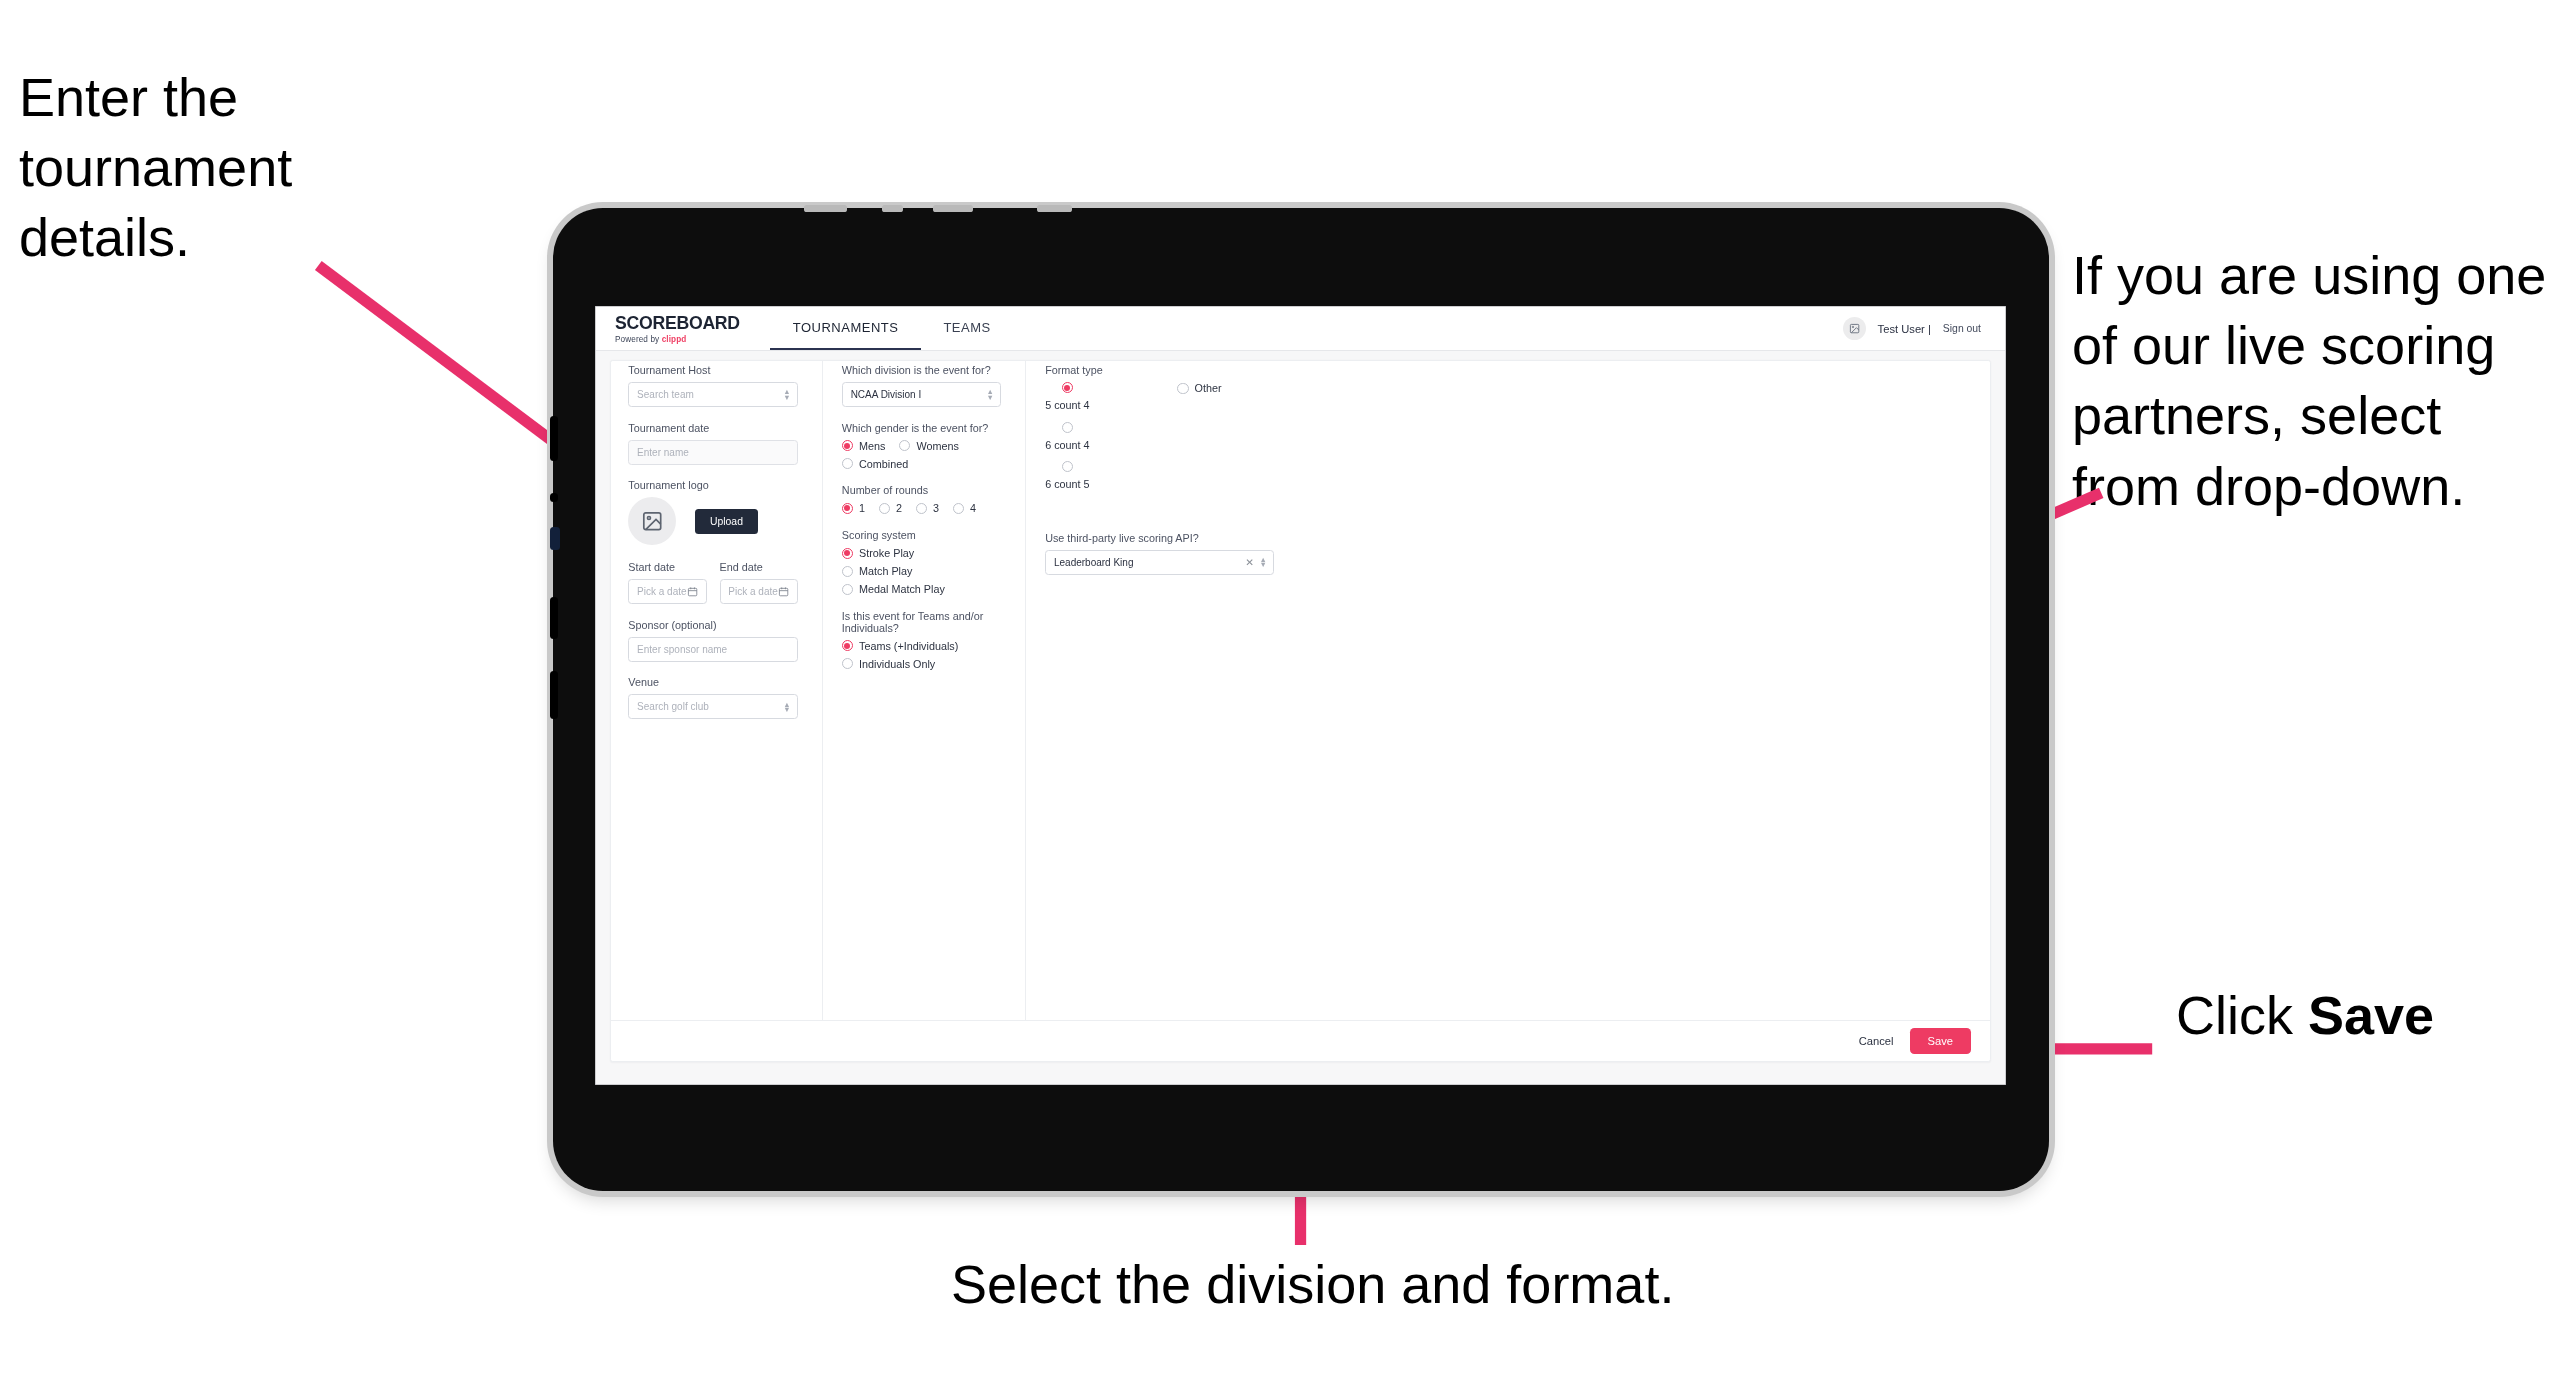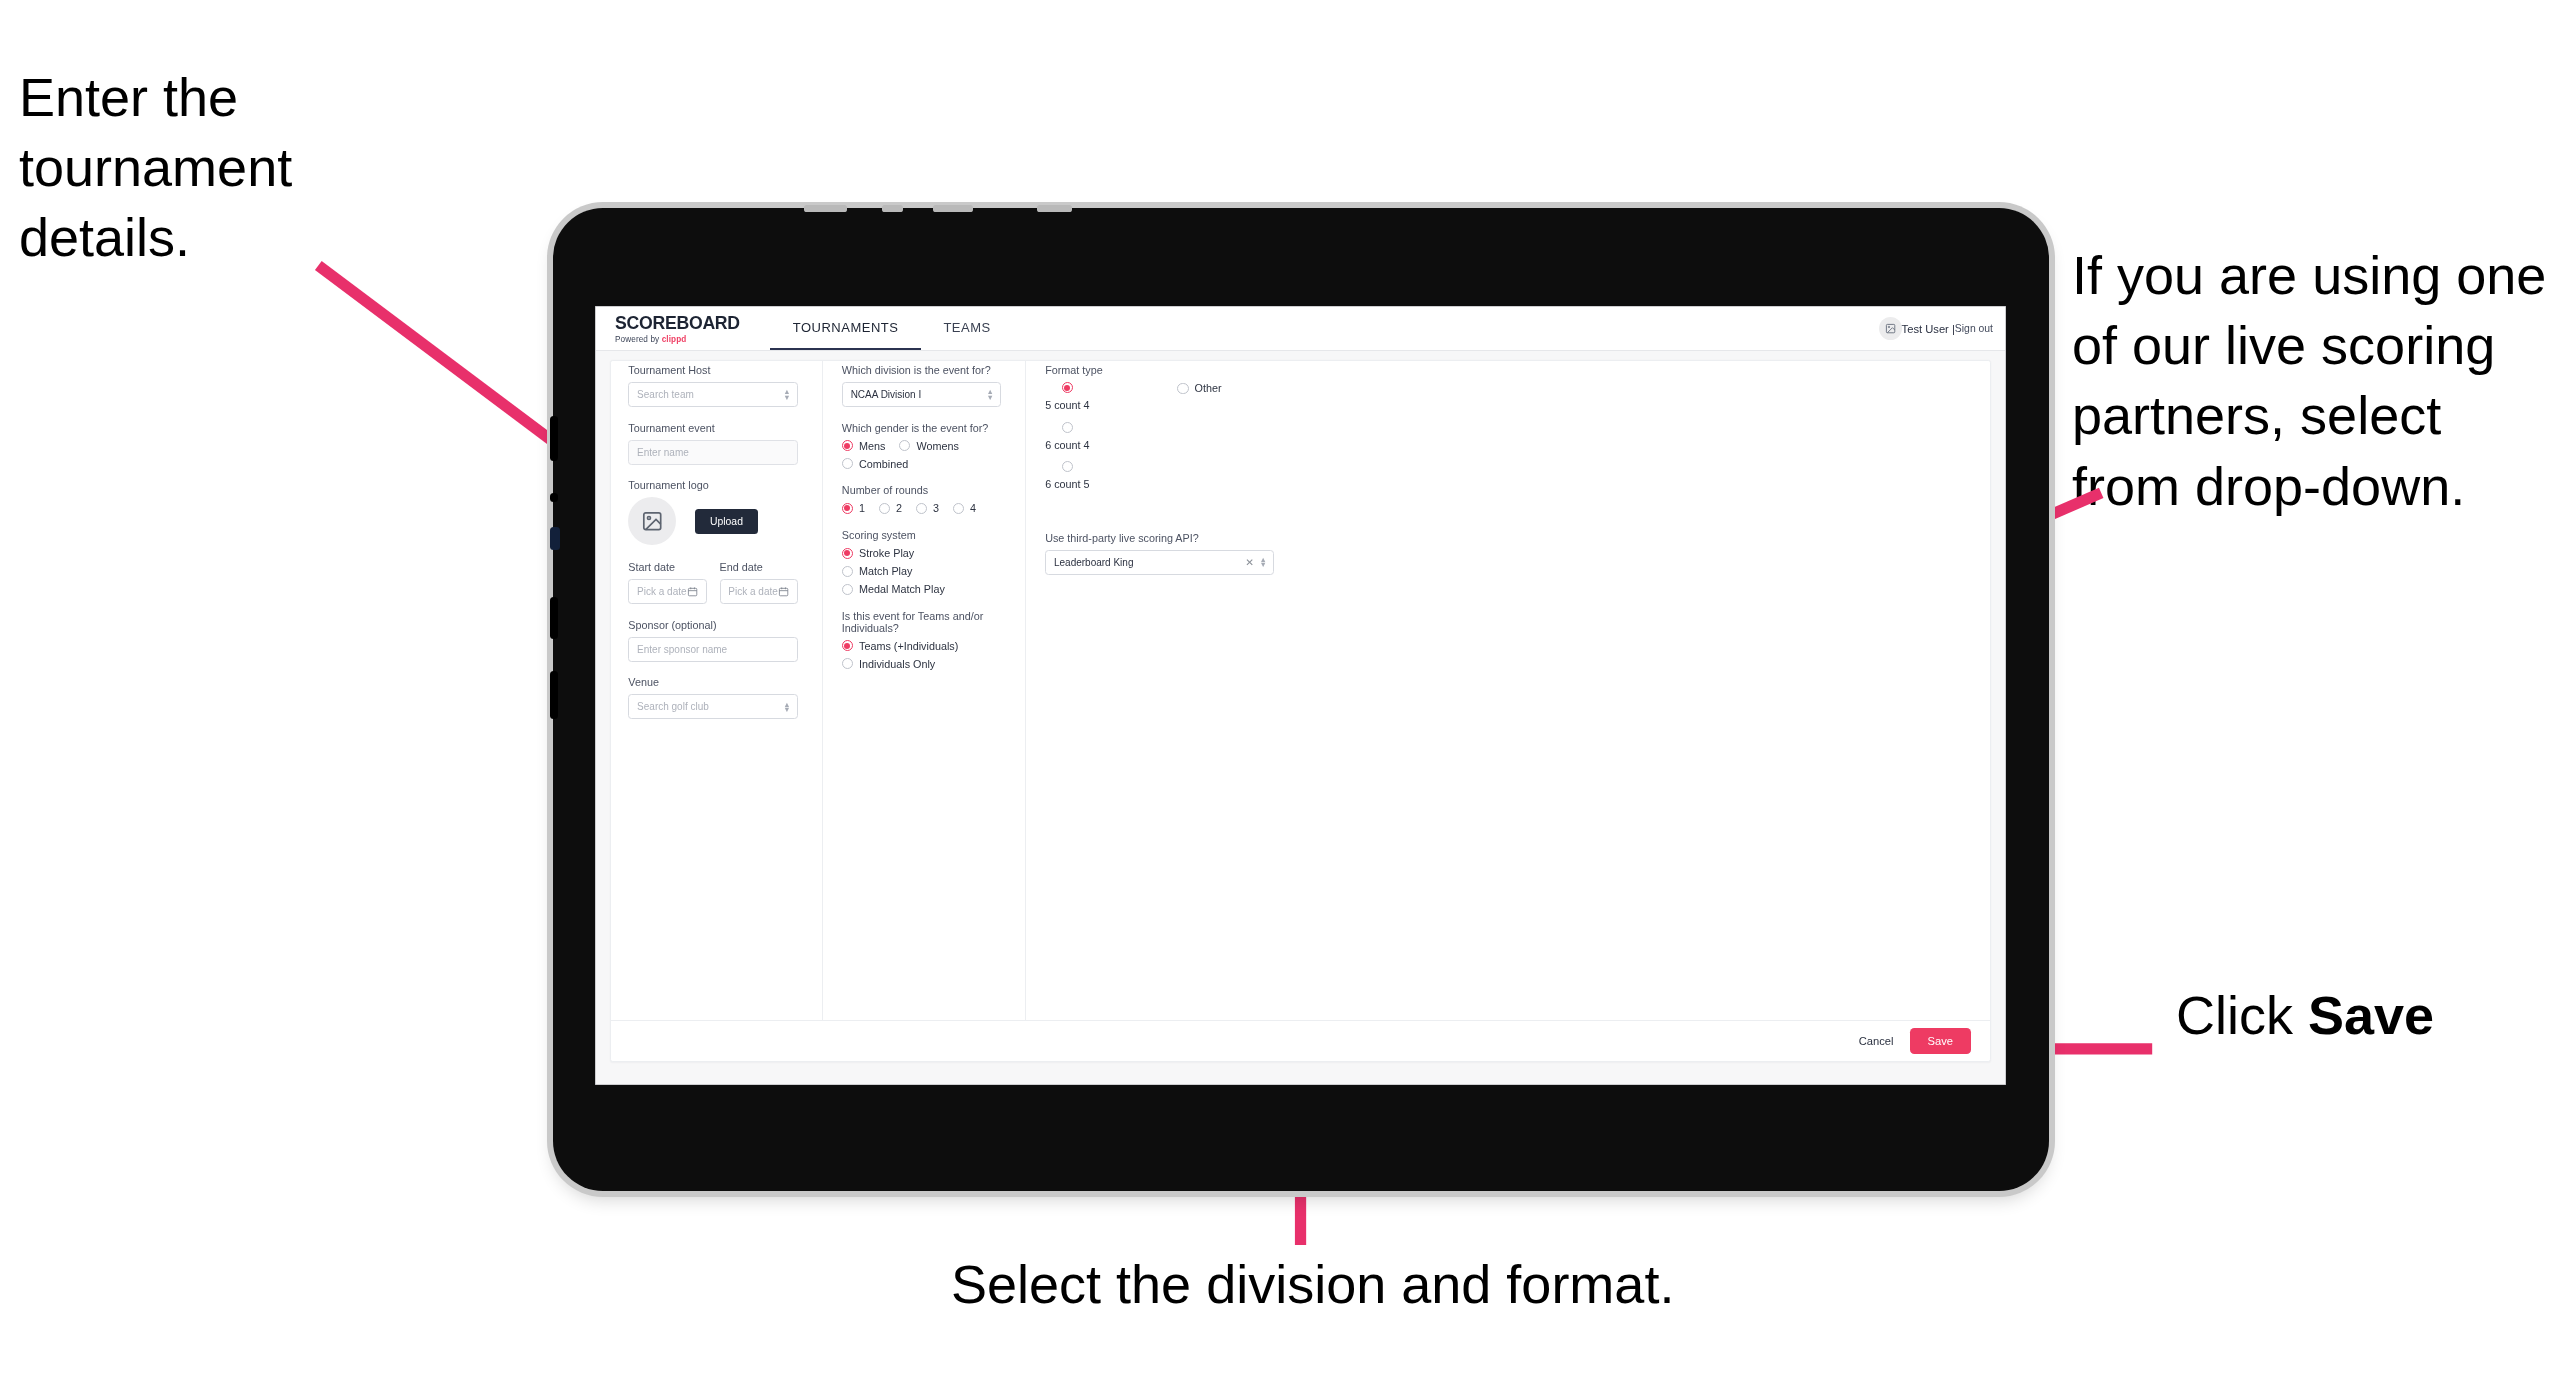--- a/index.html
+++ b/index.html
@@ -139,21 +139,22 @@
   }
   .navtab.active {
     color: #1d2433;
     border-bottom-color: #2b3350;
   }
 
   #nav-right {
     margin-left: auto;
     display: flex;
     align-items: center;
-    padding-right: 12px;
+    padding-right: 24px;
+    gap: 12px;
   }
   #avatar {
     width: 23px; height: 23px;
     border-radius: 50%;
     background: #ececed;
     display: flex; align-items: center; justify-content: center;
   }
   #avatar svg { width: 11.2px; height: 11.2px; }
   #user-name { font-size: 11.2px; color: #2a3041; }
   #signout { font-size: 10.4px; color: #434a5c; cursor: pointer; }
@@ -374,21 +375,21 @@
           <div class="col" id="col-left">
 
             <div class="fl">Tournament Host</div>
             <div class="field">
               <span class="val">Search team</span>
               <span class="endico">
                 <span class="stepper">▴<br>▾</span>
               </span>
             </div>
 
-            <div class="fl sp">Tournament event</div>
+            <div class="fl sp">Tournament date</div>
             <div class="field shaded">
               <span class="val">Enter name</span>
             </div>
 
             <div class="fl sp">Tournament logo</div>
             <div id="logo-row">
               <div id="logo-circle">
                 <svg viewBox="0 0 24 24" fill="none" stroke="#5d6470" stroke-width="1.8">
                   <rect x="3" y="3" width="18" height="18" rx="2"></rect>
                   <circle cx="8.5" cy="8.5" r="1.6"></circle>

